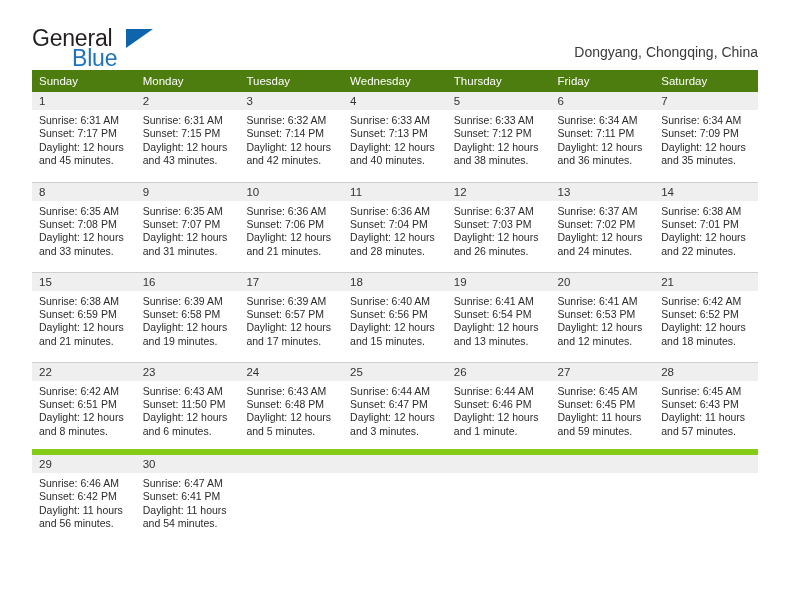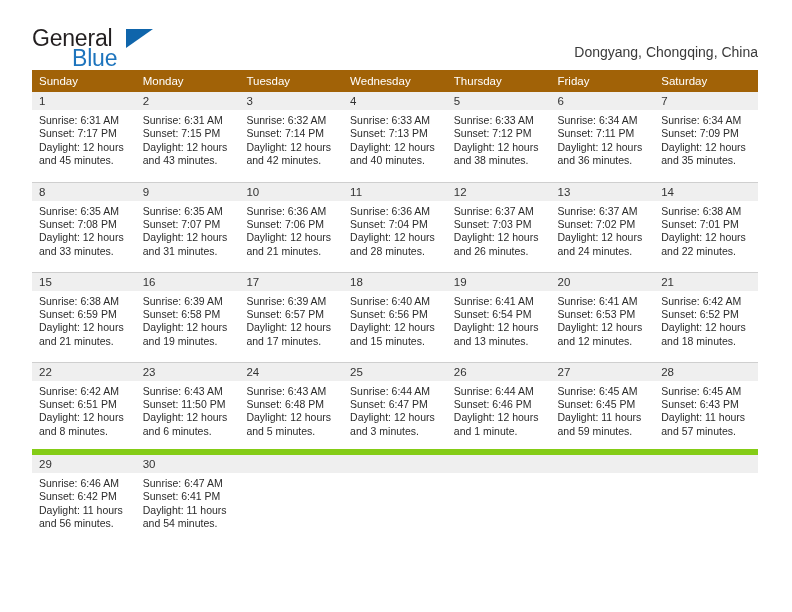--- a/index.html
+++ b/index.html
@@ -82,21 +82,21 @@
   .calendar {
     margin: 0 34px 0 32px;
     width: 726px;
   }
   table.cal {
     border-collapse: collapse;
     width: 726px;
     table-layout: fixed;
   }
   table.cal th {
-    background: #a16207;
+    background: #4d7c0f;
     color: #ffffff;
     font-size: 11.5px;
     font-weight: normal;
     text-align: left;
     padding: 5px 0 5px 7px;
     height: 19px;
     box-sizing: border-box;
     border: none;
   }
 

